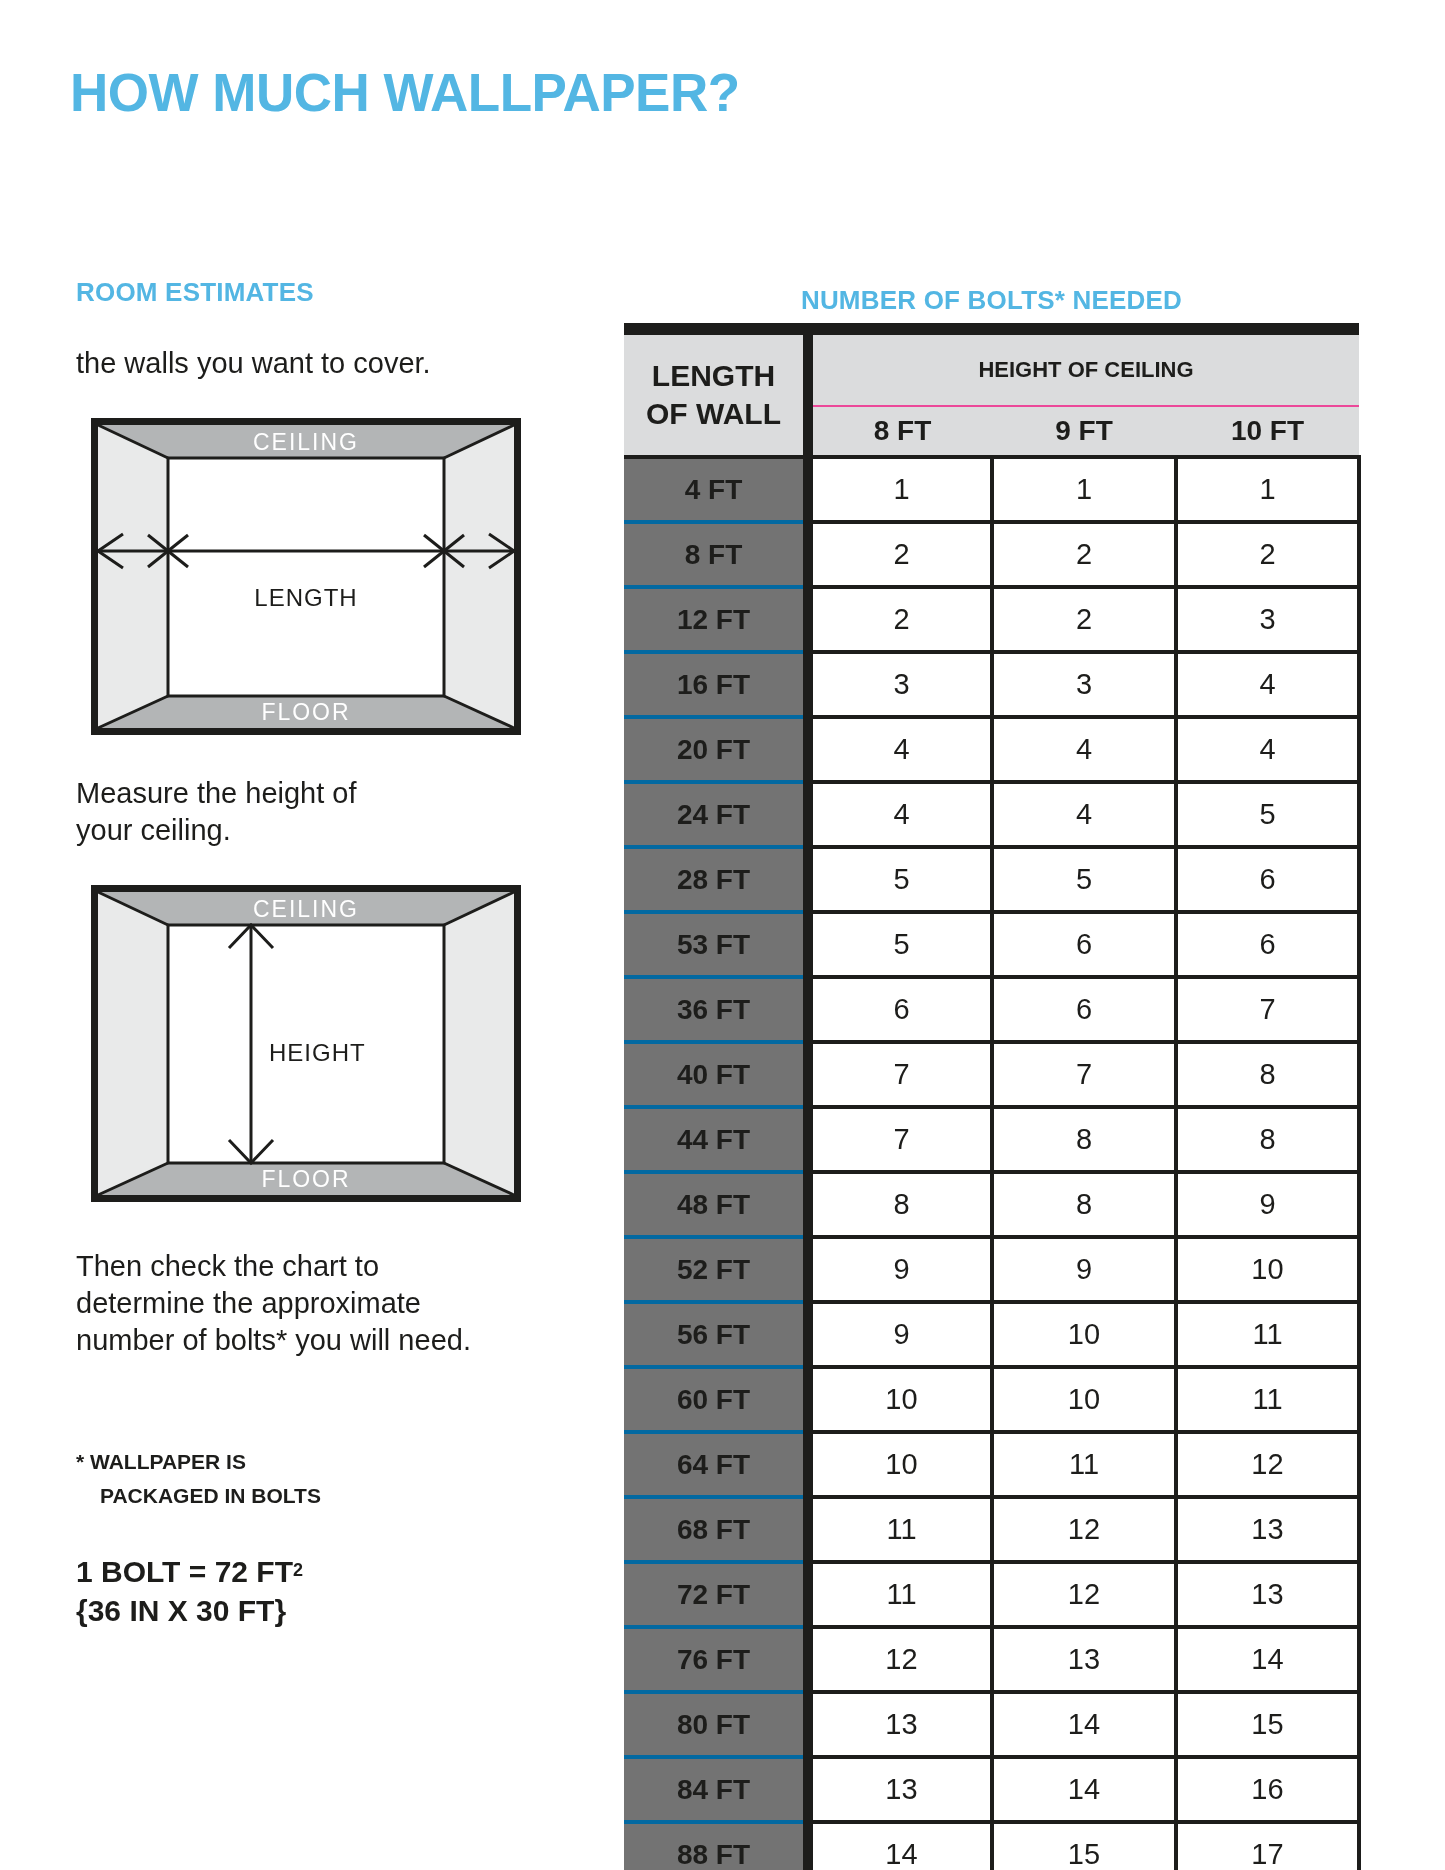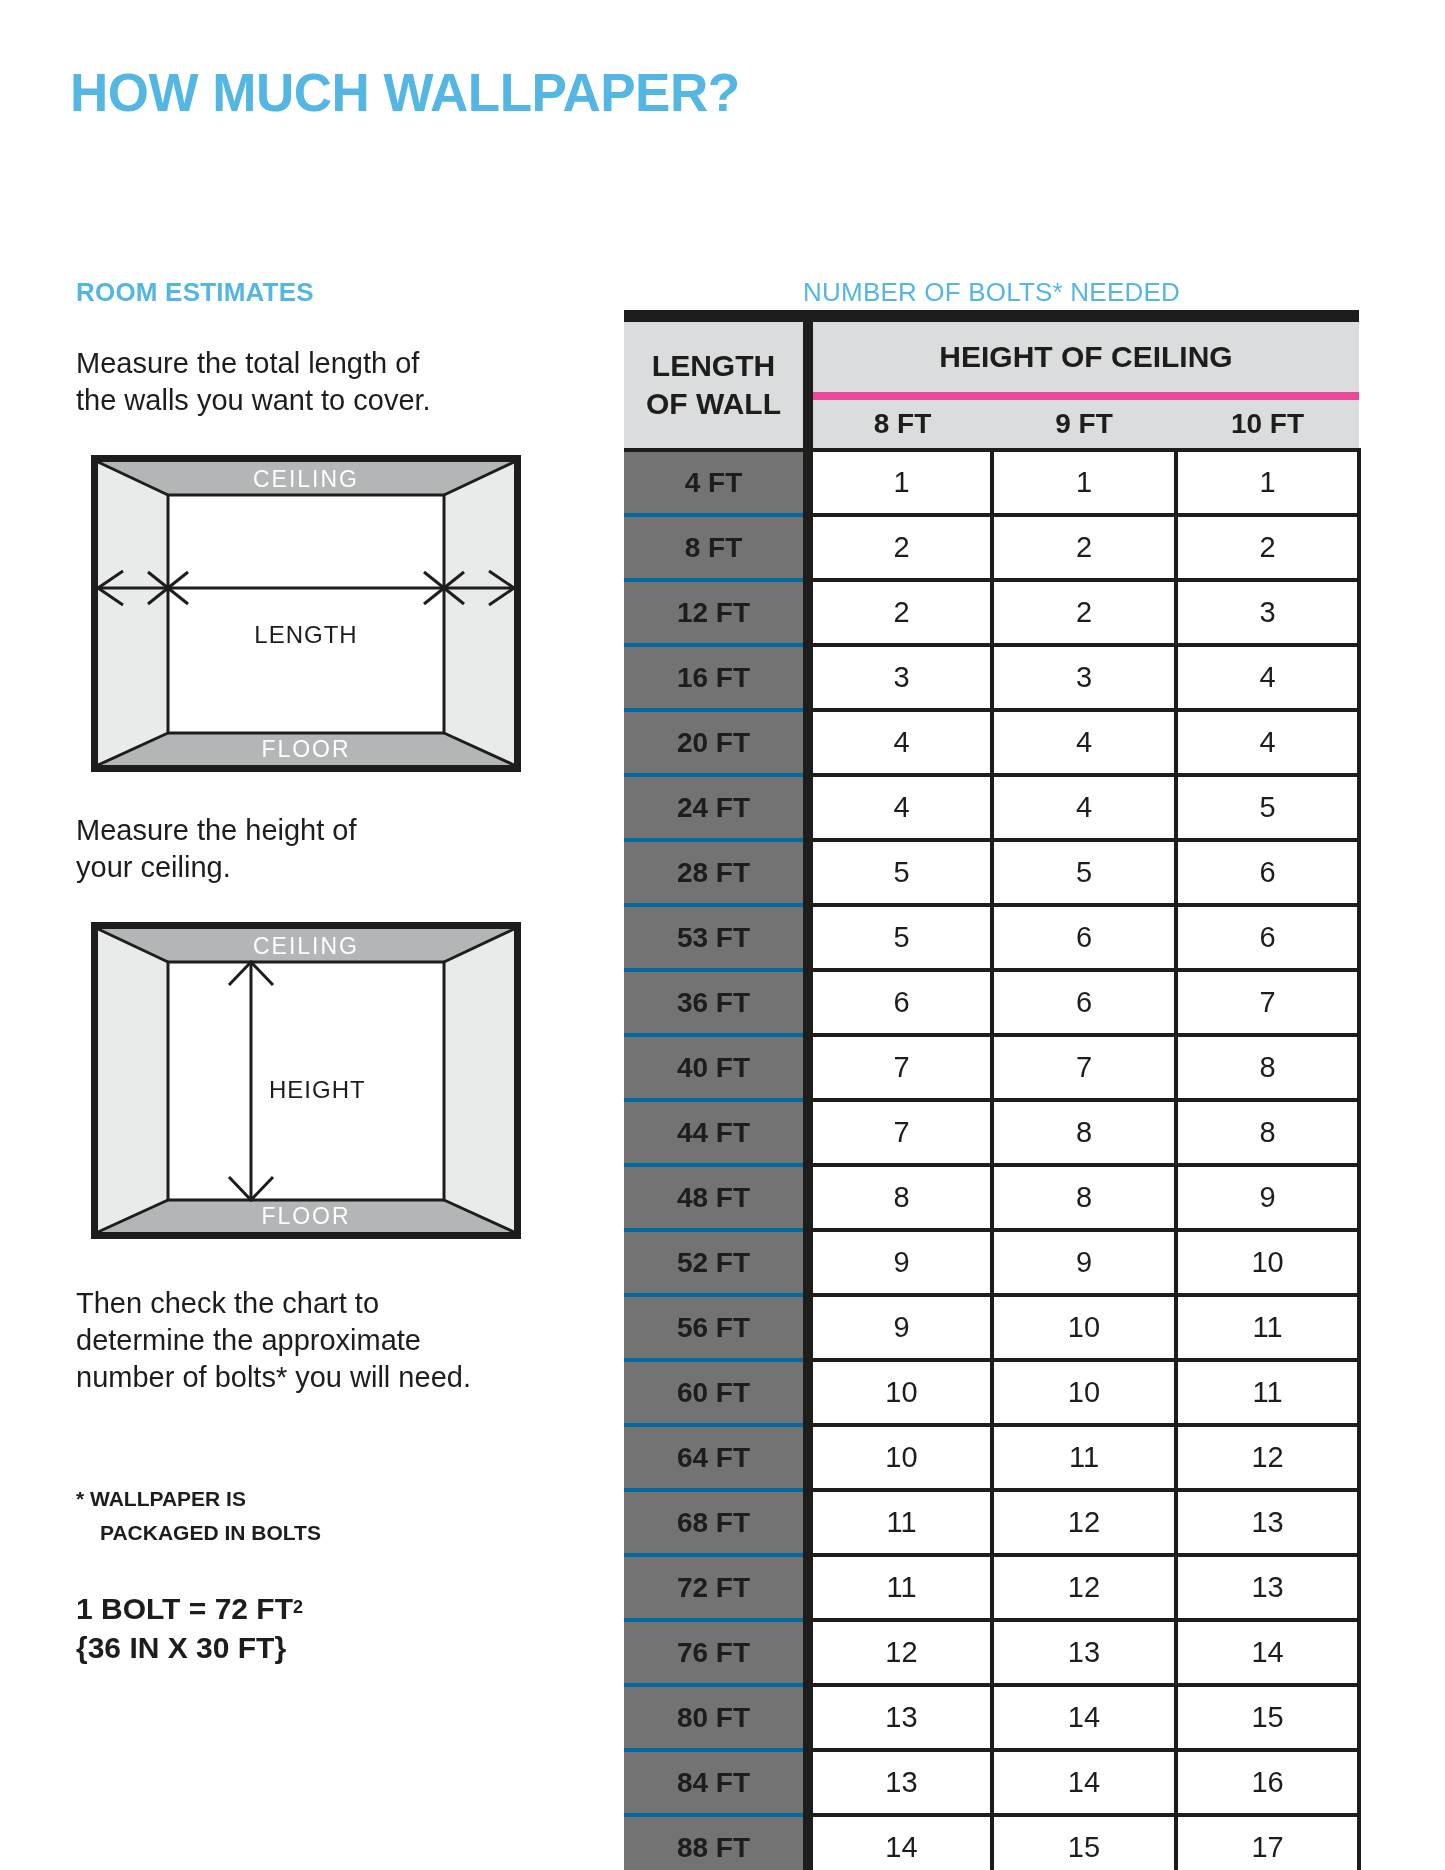--- a/index.html
+++ b/index.html
@@ -29,39 +29,39 @@
   .room-svg{display:block;margin-left:15px;margin-top:36px;}
   .footnote{margin:86px 0 0 0;font-size:21px;font-weight:bold;line-height:34px;}
   .footnote span{display:block;}
   .footnote .indent{padding-left:24px;}
   .boltspec{margin:38px 0 0 0;font-size:30px;font-weight:bold;line-height:39px;}
   .boltspec .line{display:block;}
   .boltspec sup{font-size:18px;vertical-align:6px;}
 
   .right-col{position:absolute;left:624px;top:277px;width:735px;}
   .table-heading{
-    margin:0;font-size:26px;font-weight:normal;line-height:30px;text-align:center;
+    margin:8px;font-size:26px;font-weight:bold;line-height:30px;text-align:center;
     color:#53b6e3;letter-spacing:0.2px;
   }
   table.bolts{
     margin-top:3px;
     border-collapse:collapse;table-layout:fixed;width:735px;
     border-top:12px solid #1d1d1b;
   }
   table.bolts th,table.bolts td{
     text-align:center;vertical-align:middle;padding:0;
   }
   .th-corner{
     background:#dbdcdd;font-size:30px;font-weight:bold;line-height:38px;
     border-right:10px solid #1d1d1b;border-bottom:4px solid #1d1d1b;
   }
   .th-corner span{display:block;}
   .th-group{
-    background:#dbdcdd;font-size:30px;font-weight:bold;height:70px;
-    border-bottom:8px solid #ec4899;
+    background:#dbdcdd;font-size:22px;font-weight:bold;height:70px;
+    border-bottom:2px solid #ec4899;
   }
   .th-sub{
     background:#dbdcdd;font-size:28px;font-weight:bold;height:48px;
     border-bottom:4px solid #1d1d1b;
   }
   td.rl{
     background:#737373;font-size:28px;font-weight:bold;height:61px;
     border-right:10px solid #1d1d1b;
     border-top:4px solid #1d1d1b;border-bottom:4px solid #0369a1;
   }
@@ -74,21 +74,20 @@
 <body>
 
 <div class="page">
 
   <h1 class="page-title">HOW MUCH WALLPAPER?</h1>
 
   <div class="left-col">
     <h2 class="section-heading">ROOM ESTIMATES</h2>
 
     <p class="body-text p1">
-      <span>Measure the total length of</span>
       <span>the walls you want to cover.</span>
     </p>
 
     <svg class="room-svg" width="430" height="317" viewBox="0 0 430 317">
       <polygon points="7,7 423,7 353,40 77,40" fill="#b3b5b6"></polygon>
       <polygon points="7,310 423,310 353,278 77,278" fill="#b3b5b6"></polygon>
       <polygon points="7,7 77,40 77,278 7,310" fill="#e9eaea"></polygon>
       <polygon points="423,7 353,40 353,278 423,310" fill="#e9eaea"></polygon>
       <rect x="77" y="40" width="276" height="238" fill="#ffffff"></rect>
       <rect x="77" y="40" width="276" height="238" fill="none" stroke="#1d1d1b" stroke-width="3"></rect>

